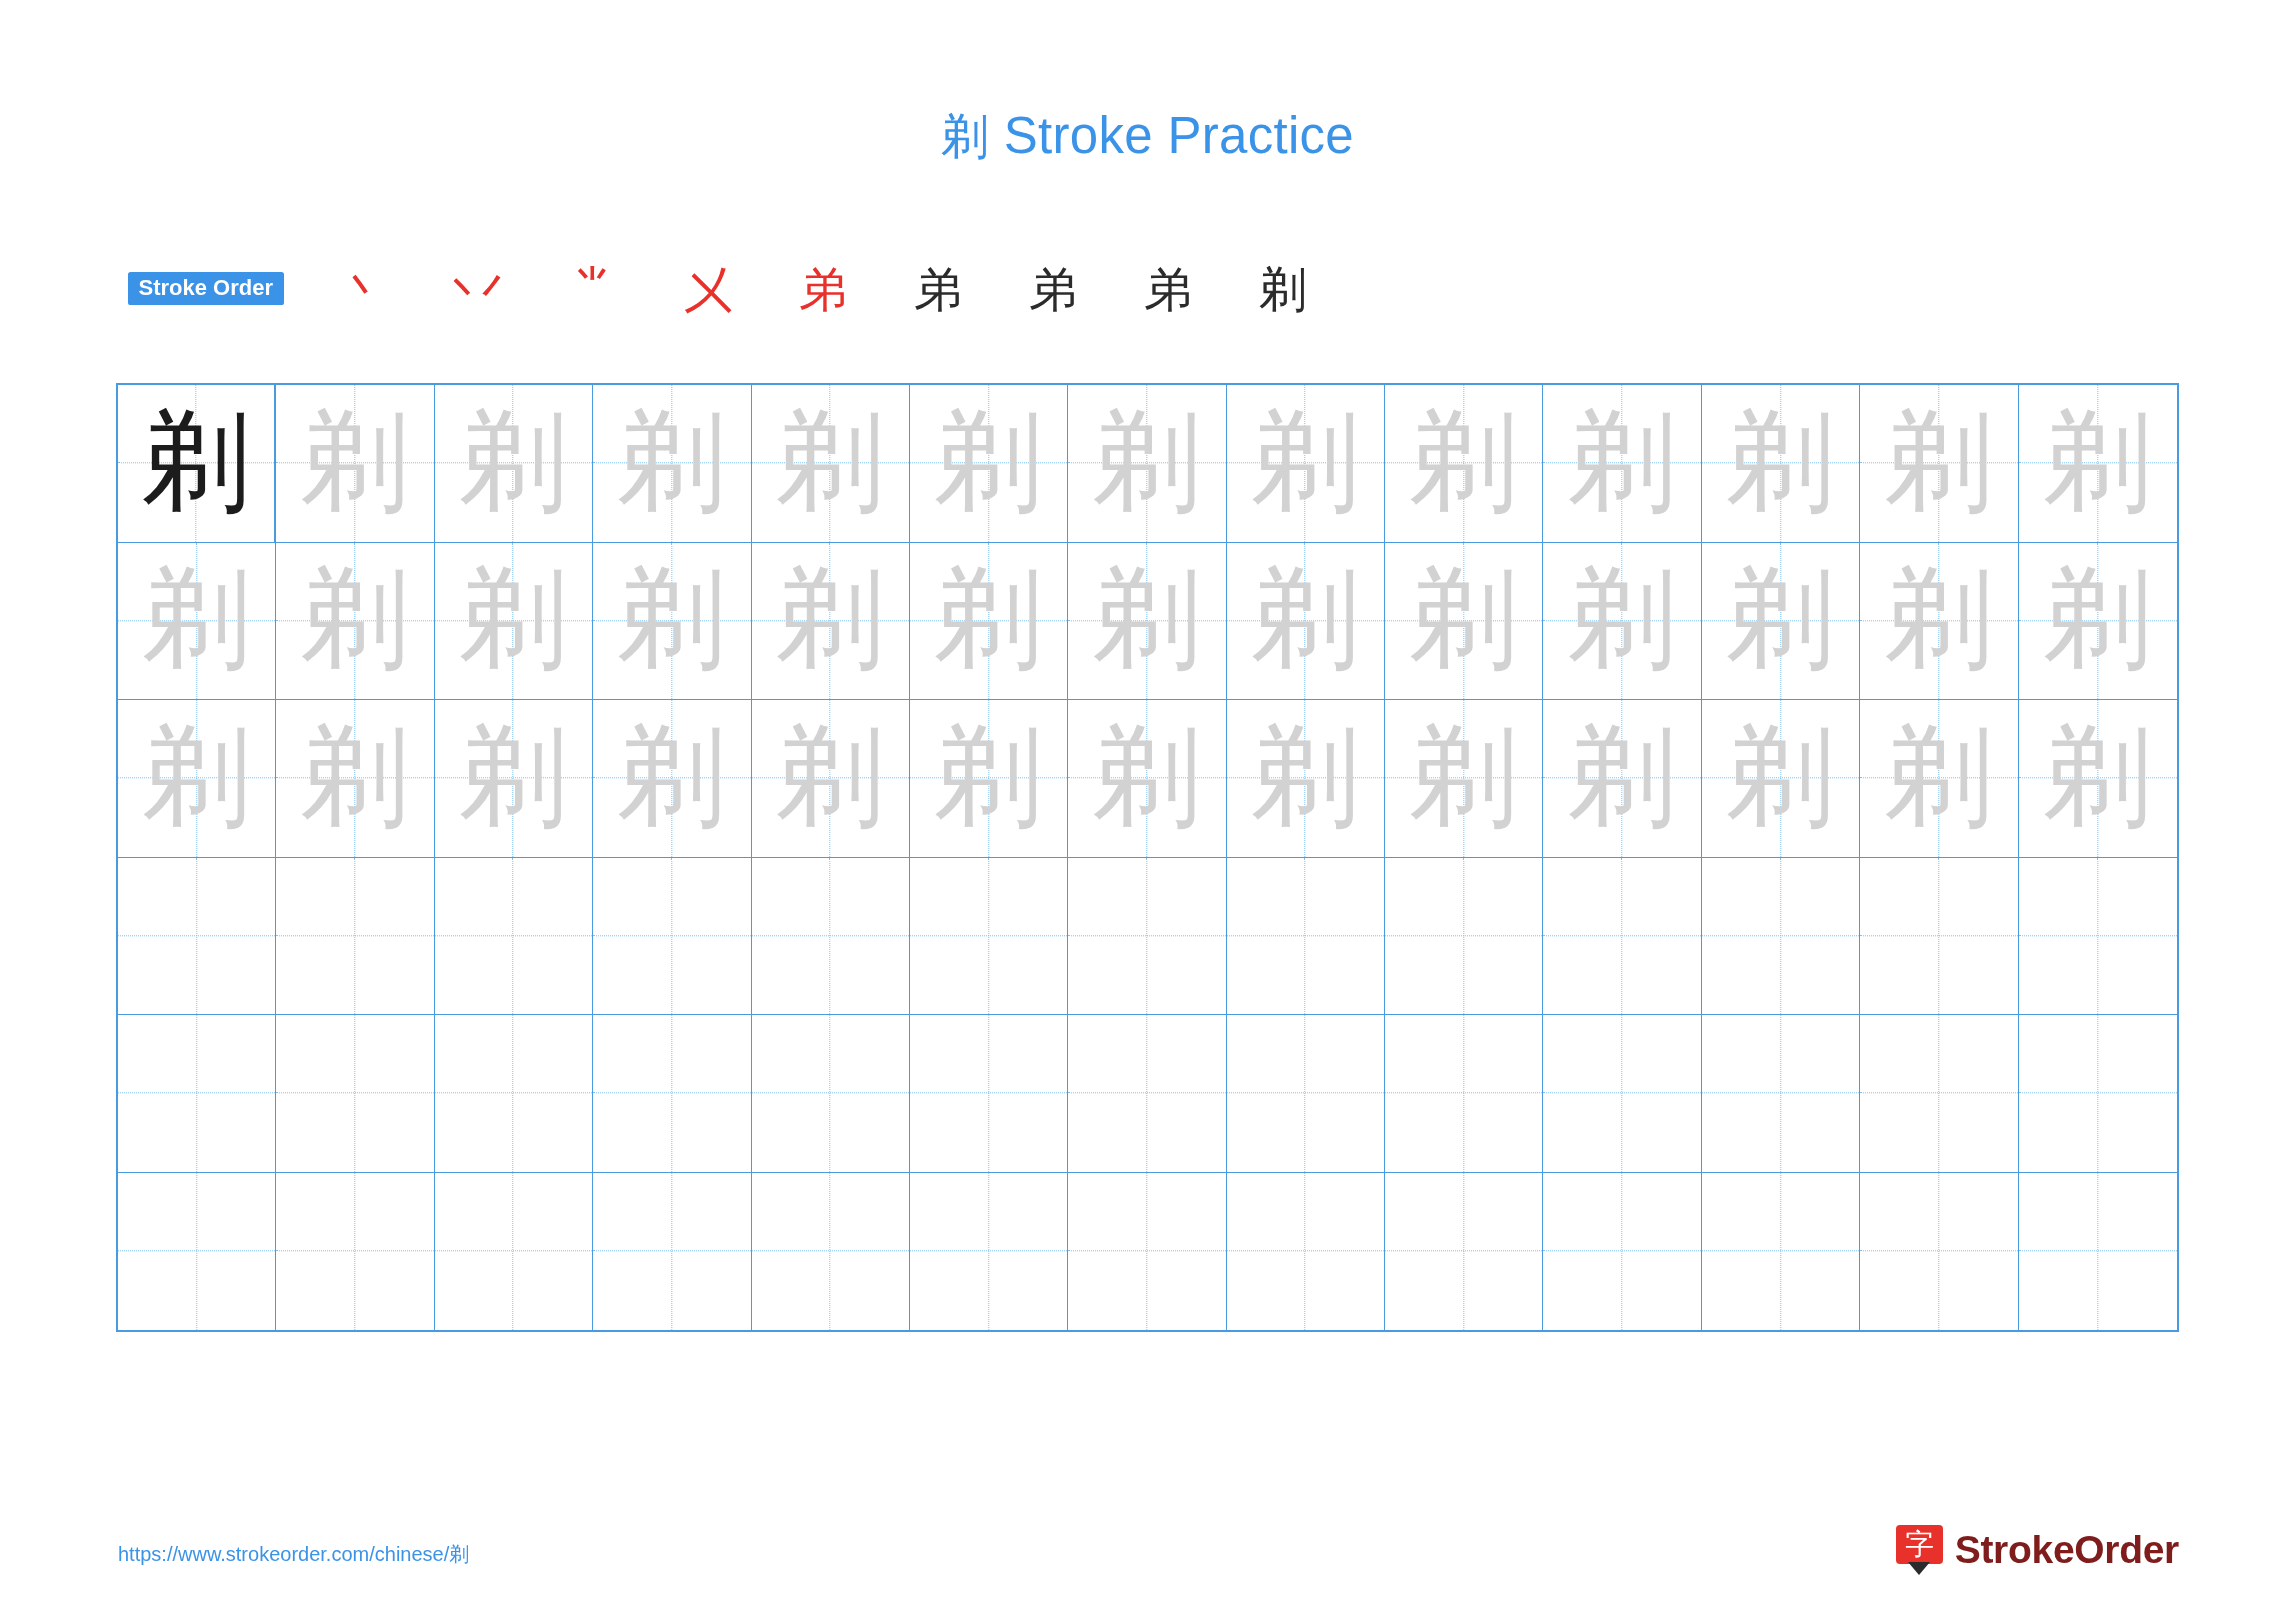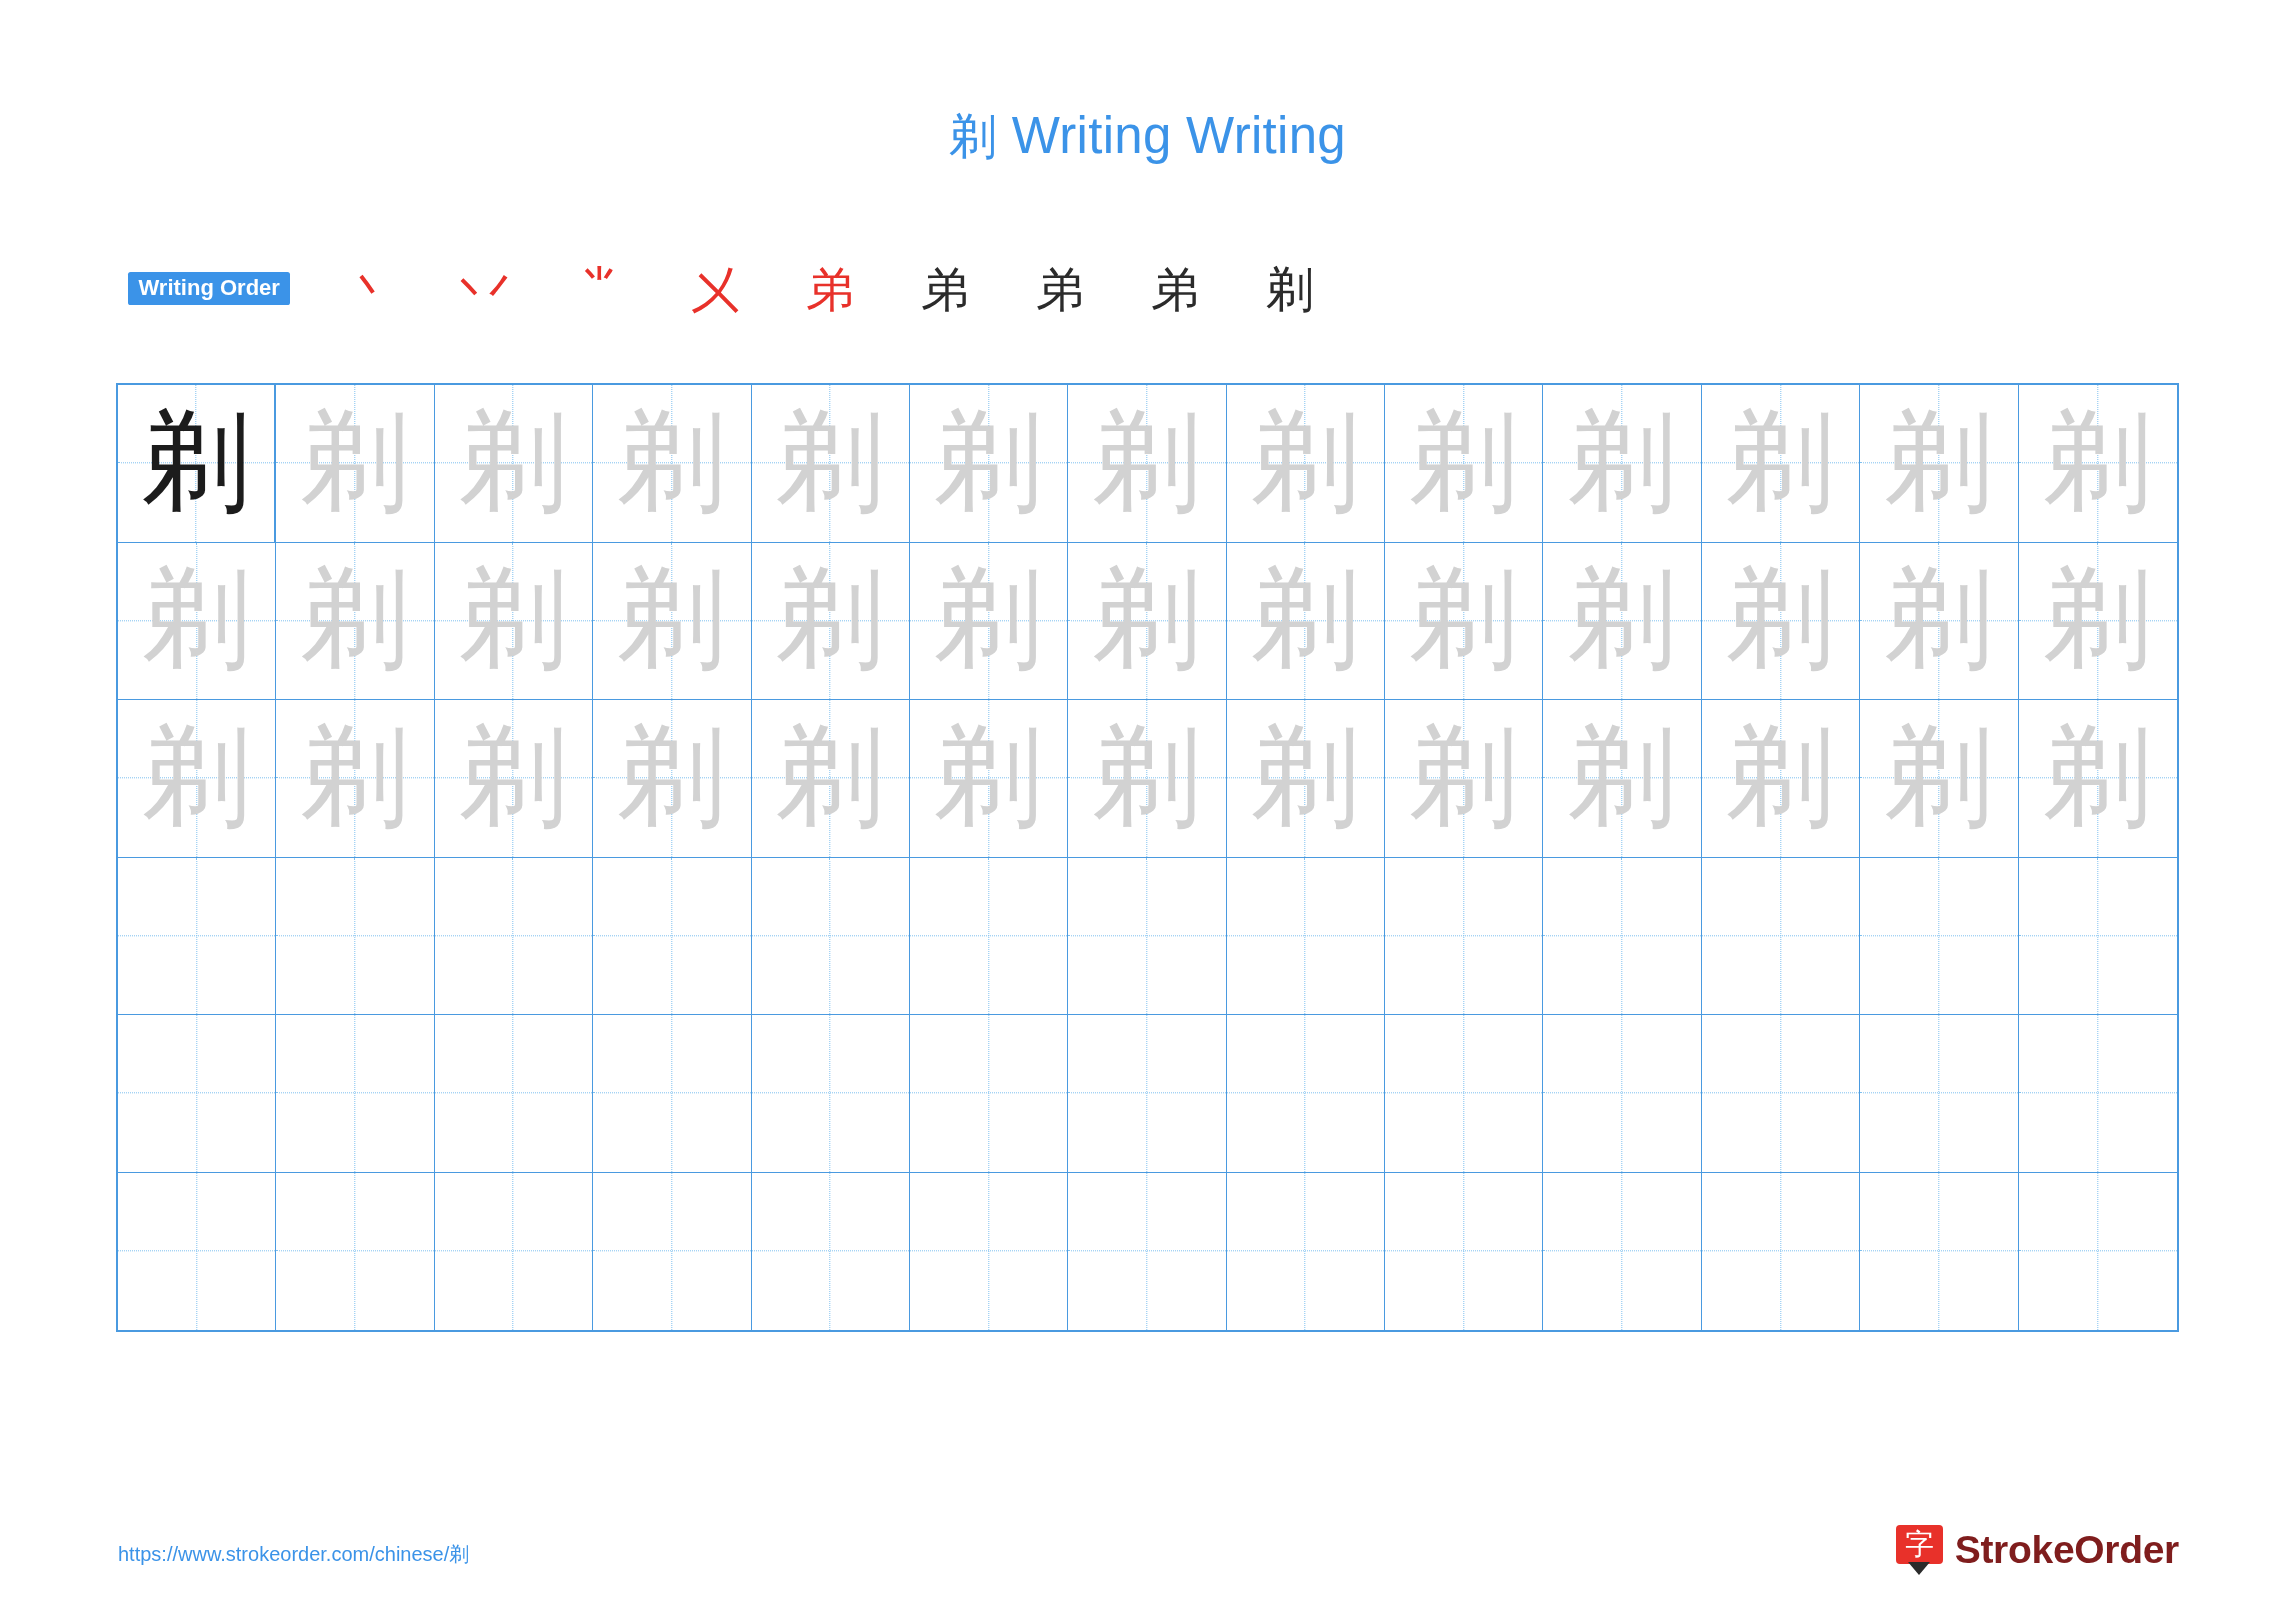--- a/index.html
+++ b/index.html
@@ -188,25 +188,25 @@
     font-weight: bold;
     color: #7f1d1d;
     letter-spacing: -0.3px;
     white-space: nowrap;
   }
 </style>
 </head>
 <body>
 
 <div class="title">
-  <span class="han">剃</span><span> Writing Writing</span>
+  <span class="han">剃</span><span> Stroke Practice</span>
 </div>
 
 <div class="stroke-order-row">
-  <div class="so-badge">Writing Order</div>
+  <div class="so-badge">Stroke Order</div>
   <div class="so-steps">
     <div class="so-step">丶</div>
     <div class="so-step">丷</div>
     <div class="so-step">⺌</div>
     <div class="so-step">㐅</div>
     <div class="so-step">弟</div>
     <div class="so-step partial-dark">弟</div>
     <div class="so-step partial-dark">弟</div>
     <div class="so-step partial-dark">弟</div>
     <div class="so-step partial-dark">剃</div>

